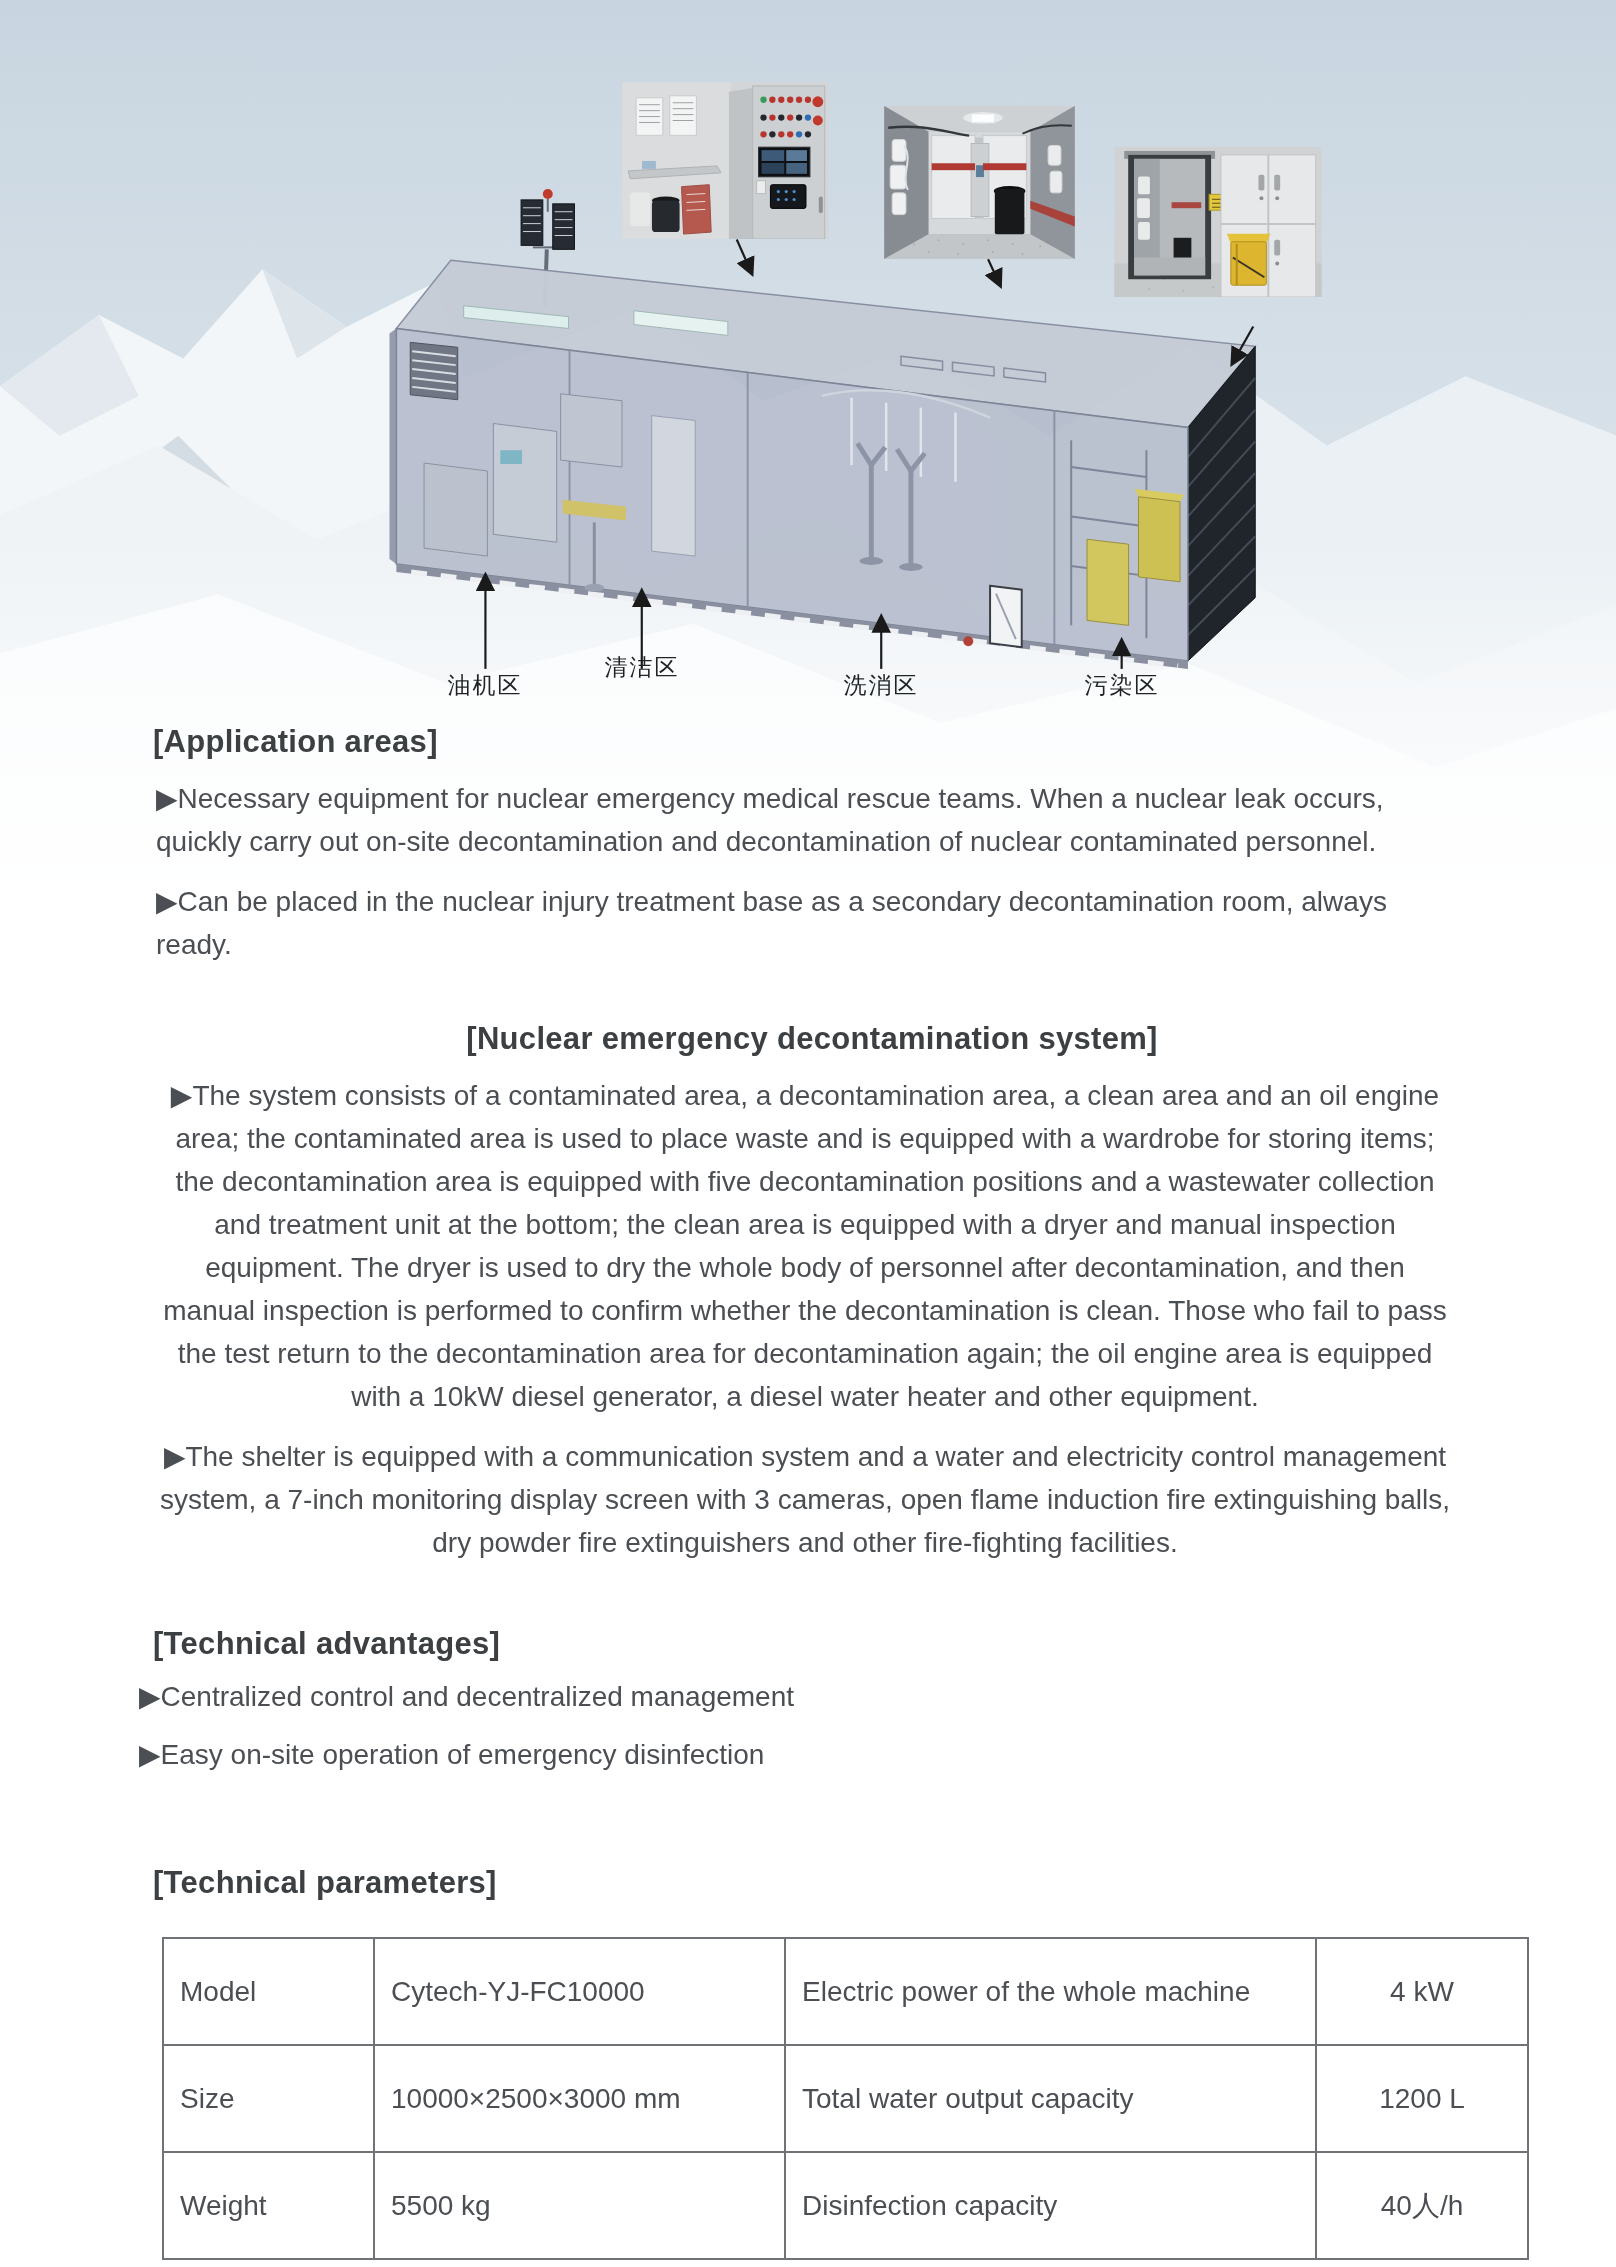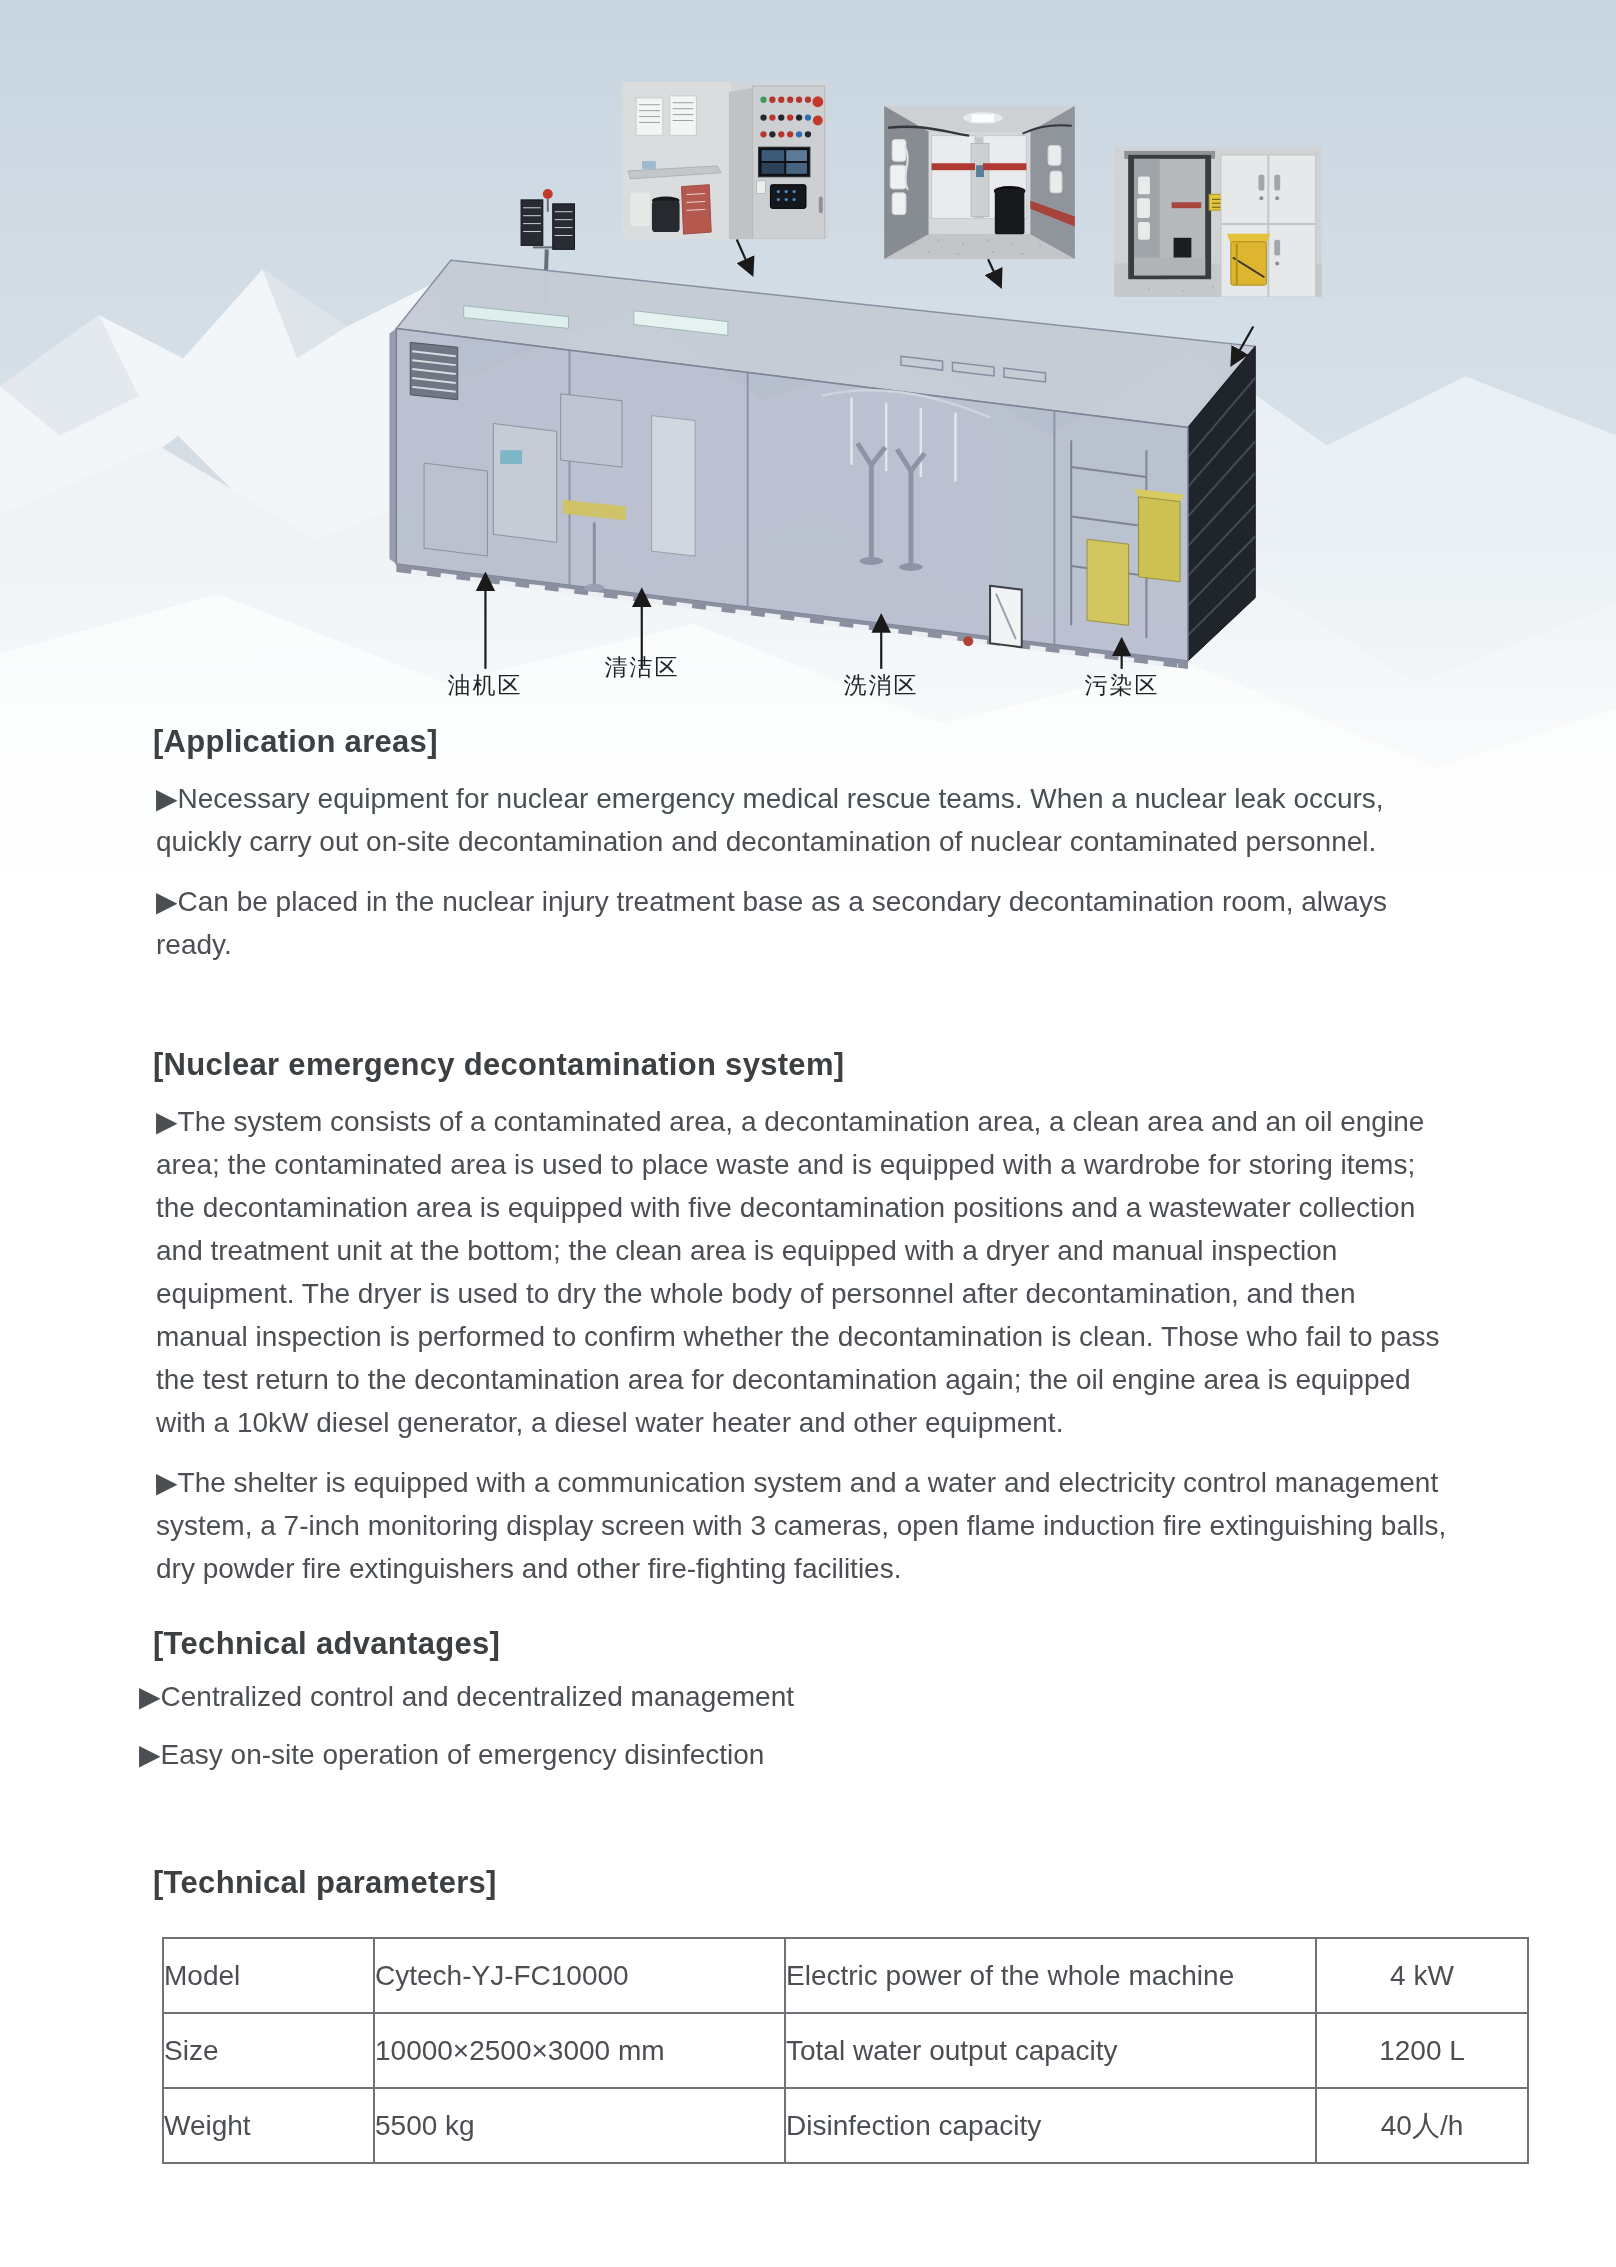--- a/index.html
+++ b/index.html
@@ -10,21 +10,21 @@
   .photo{position:absolute;}
   .photo svg{display:block;}
   .zone-label{position:absolute;transform:translateX(-50%);font-size:23px;font-weight:500;
               color:#1f2326;letter-spacing:2px;white-space:nowrap;font-family:Liberation Serif, serif;}
   .sec{position:absolute;left:139px;width:1332px;color:#4b4f53;}
   .sec-title{font-size:31px;font-weight:700;color:#3c4043;margin:0 0 13px 14px;letter-spacing:0.3px;}
   .body{font-size:28px;line-height:43px;margin:17px;}
   .adv-line{font-size:28px;line-height:43px;margin:0 0 15px 0;}
   .params-table{border-collapse:collapse;table-layout:fixed;width:1364px;margin-left:23px;}
   .params-table td{border:2px solid #6f7377;font-size:28px;color:#4b4f53;height:73px;
-                   padding:0;vertical-align:middle;}
+                   padding:16px;vertical-align:middle;}
   .c-name{padding-left:32px;}
   .c-val{text-align:left;}
   .c-name2{padding-left:12px;}
   .c-val2{text-align:center;}
 </style>
 </head>
 <body>
 
 <div class="page">
 
@@ -344,21 +344,21 @@
   <div class="zone-label" style="left:642px;top:652px;">清洁区</div>
   <div class="zone-label" style="left:881px;top:670px;">洗消区</div>
   <div class="zone-label" style="left:1122px;top:670px;">污染区</div>
 
   <section class="sec" style="top:724px;">
     <h2 class="sec-title">[Application areas]</h2>
     <p class="body">▶Necessary equipment for nuclear emergency medical rescue teams. When a nuclear leak occurs, quickly carry out on-site decontamination and decontamination of nuclear contaminated personnel.</p>
     <p class="body">▶Can be placed in the nuclear injury treatment base as a secondary decontamination room, always ready.</p>
   </section>
 
-  <section class="sec" style="top:1047px;">
+  <section class="sec" style="top:1021px;text-align:center;">
     <h2 class="sec-title">[Nuclear emergency decontamination system]</h2>
     <p class="body">▶The system consists of a contaminated area, a decontamination area, a clean area and an oil engine area; the contaminated area is used to place waste and is equipped with a wardrobe for storing items; the decontamination area is equipped with five decontamination positions and a wastewater collection and treatment unit at the bottom; the clean area is equipped with a dryer and manual inspection equipment. The dryer is used to dry the whole body of personnel after decontamination, and then manual inspection is performed to confirm whether the decontamination is clean. Those who fail to pass the test return to the decontamination area for decontamination again; the oil engine area is equipped with a 10kW diesel generator, a diesel water heater and other equipment.</p>
     <p class="body">▶The shelter is equipped with a communication system and a water and electricity control management system, a 7-inch monitoring display screen with 3 cameras, open flame induction fire extinguishing balls, dry powder fire extinguishers and other fire-fighting facilities.</p>
   </section>
 
   <section class="sec" style="top:1626px;">
     <h2 class="sec-title">[Technical advantages]</h2>
     <p class="adv-line">▶Centralized control and decentralized management</p>
     <p class="adv-line">▶Easy on-site operation of emergency disinfection</p>
   </section>

